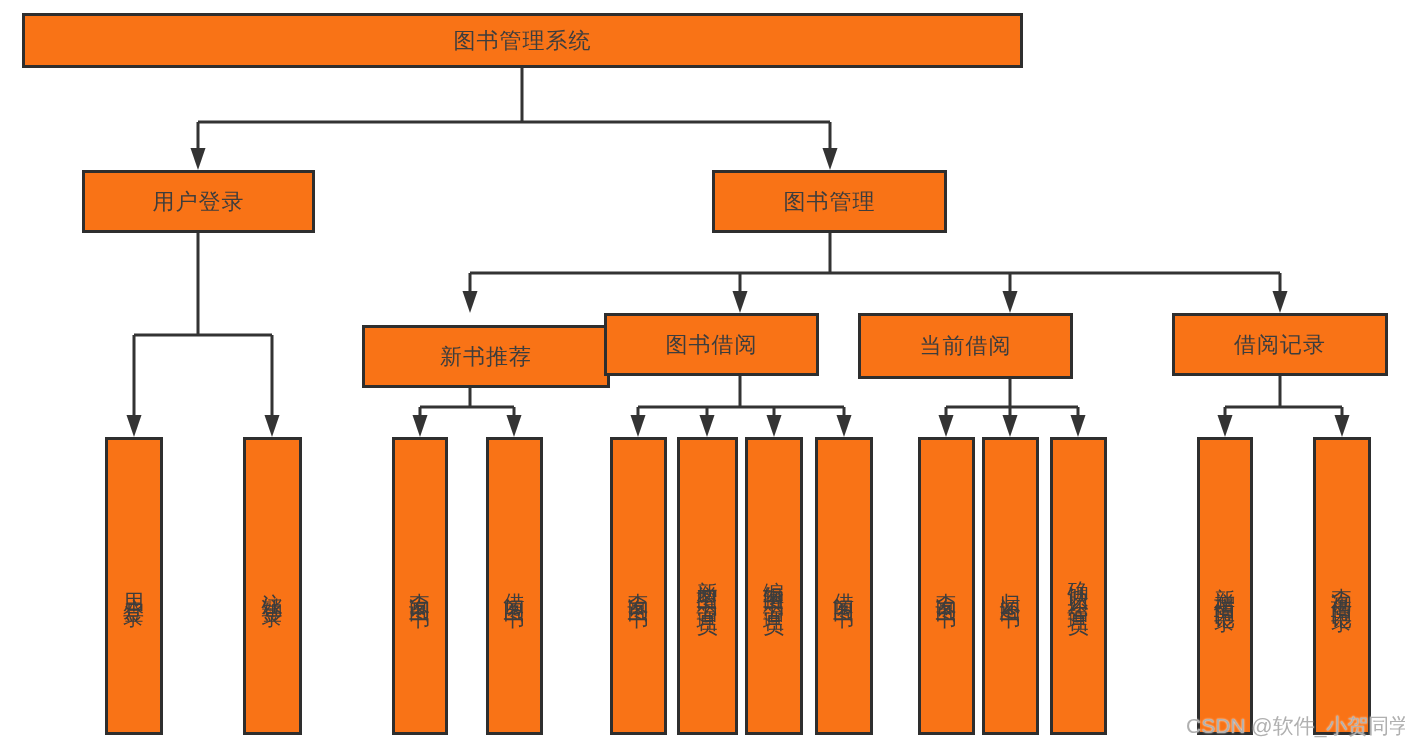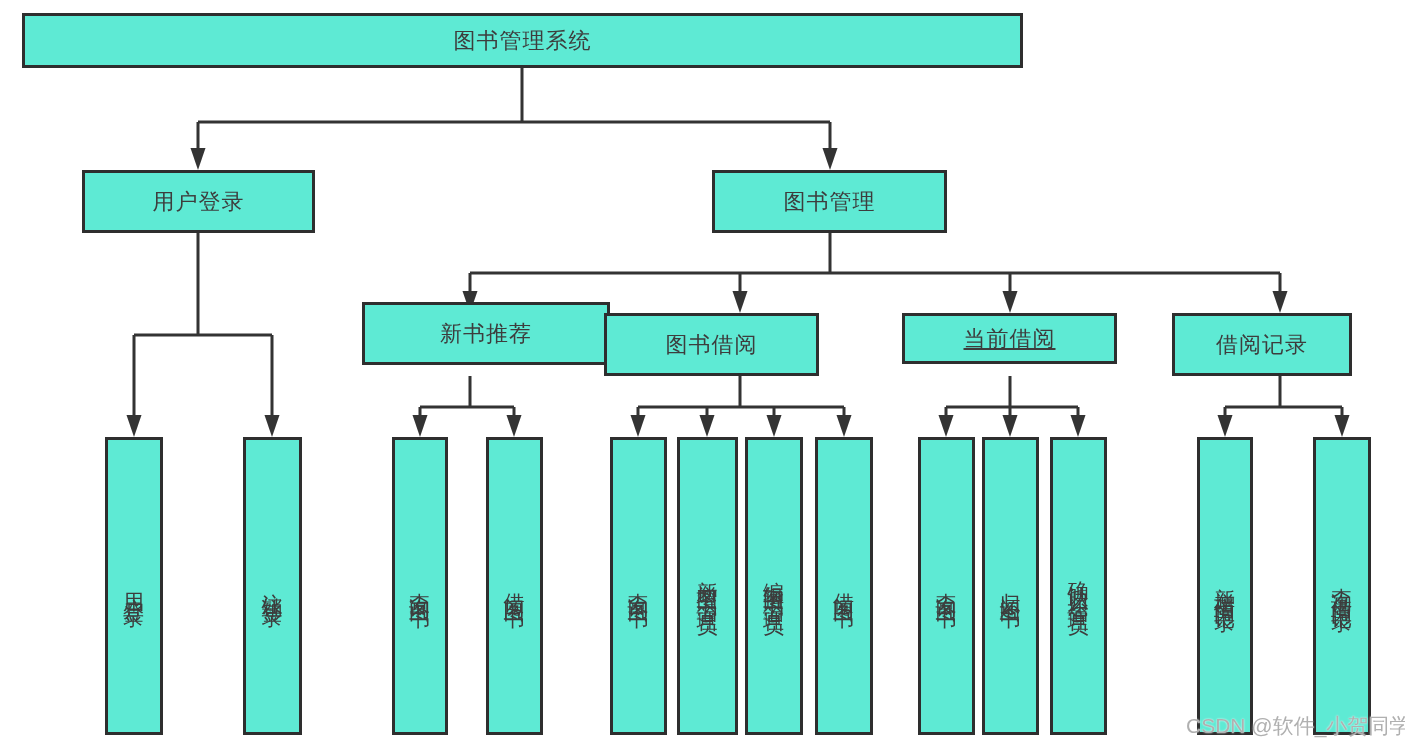--- a/index.html
+++ b/index.html
@@ -13,21 +13,21 @@
   }
   #connectors {
     position: absolute;
     left: 0; top: 0;
     width: 1405px; height: 747px;
     pointer-events: none;
   }
   .node {
     position: absolute;
     box-sizing: border-box;
-    background: #5eead4;
+    background: #f97316;
     border: 3px solid #2e2e2e;
     color: #3d3d3d;
     display: flex;
     align-items: center;
     justify-content: center;
     text-align: center;
     z-index: 2;
   }
   .node.h {
     font-size: 22px;
@@ -96,24 +96,24 @@
       <polygon points="1217.5,415 1232.5,415 1225,437"></polygon>
       <polygon points="1334.5,415 1349.5,415 1342,437"></polygon>
     </g>
   </svg>
 
   <div class="node h" style="left:22px; top:13px; width:1001px; height:55px;">图书管理系统</div>
 
   <div class="node h" style="left:82px; top:170px; width:233px; height:63px;">用户登录</div>
   <div class="node h" style="left:712px; top:170px; width:235px; height:63px;font-family:Liberation Serif, serif;">图书管理</div>
 
-  <div class="node h" style="left:362px; top:302px; width:248px; height:63px;">新书推荐</div>
+  <div class="node h" style="left:362px; top:325px; width:248px; height:63px;">新书推荐</div>
   <div class="node h" style="left:604px; top:313px; width:215px; height:63px;">图书借阅</div>
-  <div class="node h" style="left:902px; top:313px; width:215px; height:51px;text-decoration:underline;">当前借阅</div>
-  <div class="node h" style="left:1172px; top:313px; width:180px; height:63px;">借阅记录</div>
+  <div class="node h" style="left:858px; top:313px; width:215px; height:66px;">当前借阅</div>
+  <div class="node h" style="left:1172px; top:313px; width:216px; height:63px;">借阅记录</div>
 
   <div class="node v" style="left:105px; top:437px; width:58px; height:298px;">用户登录</div>
   <div class="node v" style="left:243px; top:437px; width:59px; height:298px;">注销登录</div>
 
   <div class="node v" style="left:392px; top:437px; width:56px; height:298px;">查询图书</div>
   <div class="node v" style="left:486px; top:437px; width:57px; height:298px;">借阅图书</div>
 
   <div class="node v" style="left:610px; top:437px; width:57px; height:298px;">查询图书</div>
   <div class="node v" style="left:677px; top:437px; width:61px; height:298px;">新增图书（管理员）</div>
   <div class="node v" style="left:745px; top:437px; width:58px; height:298px;">编辑图书（管理员）</div>

